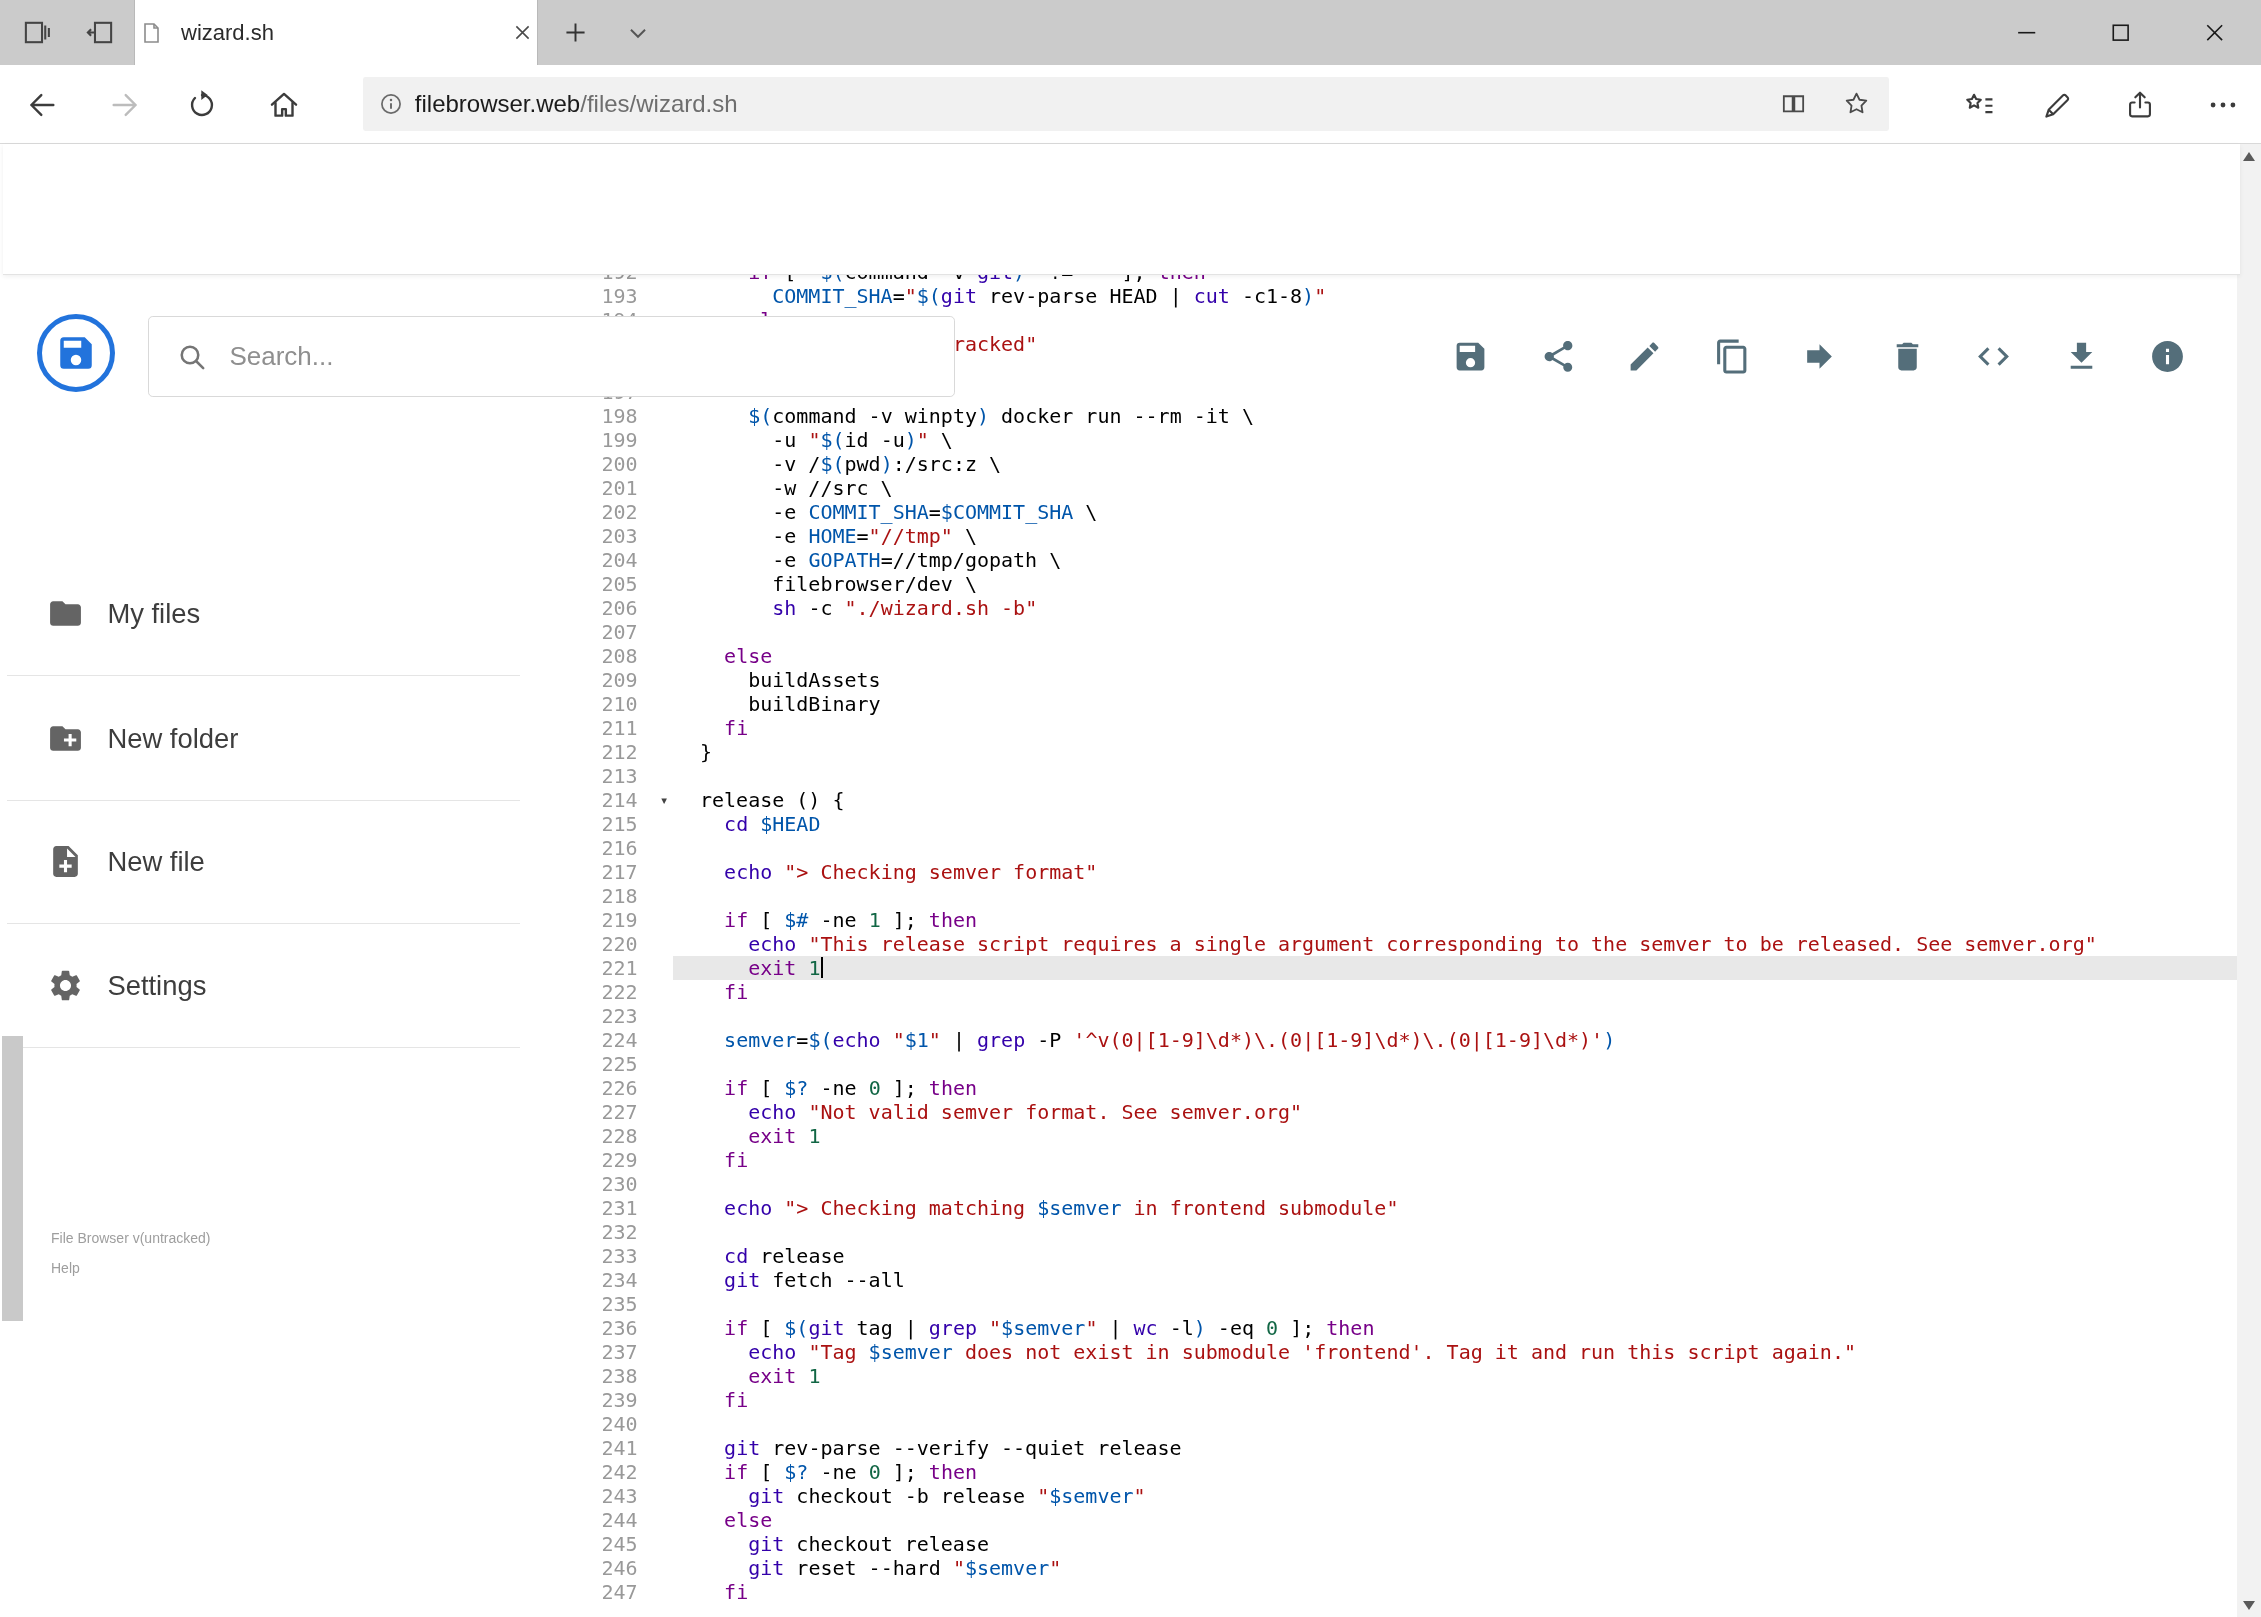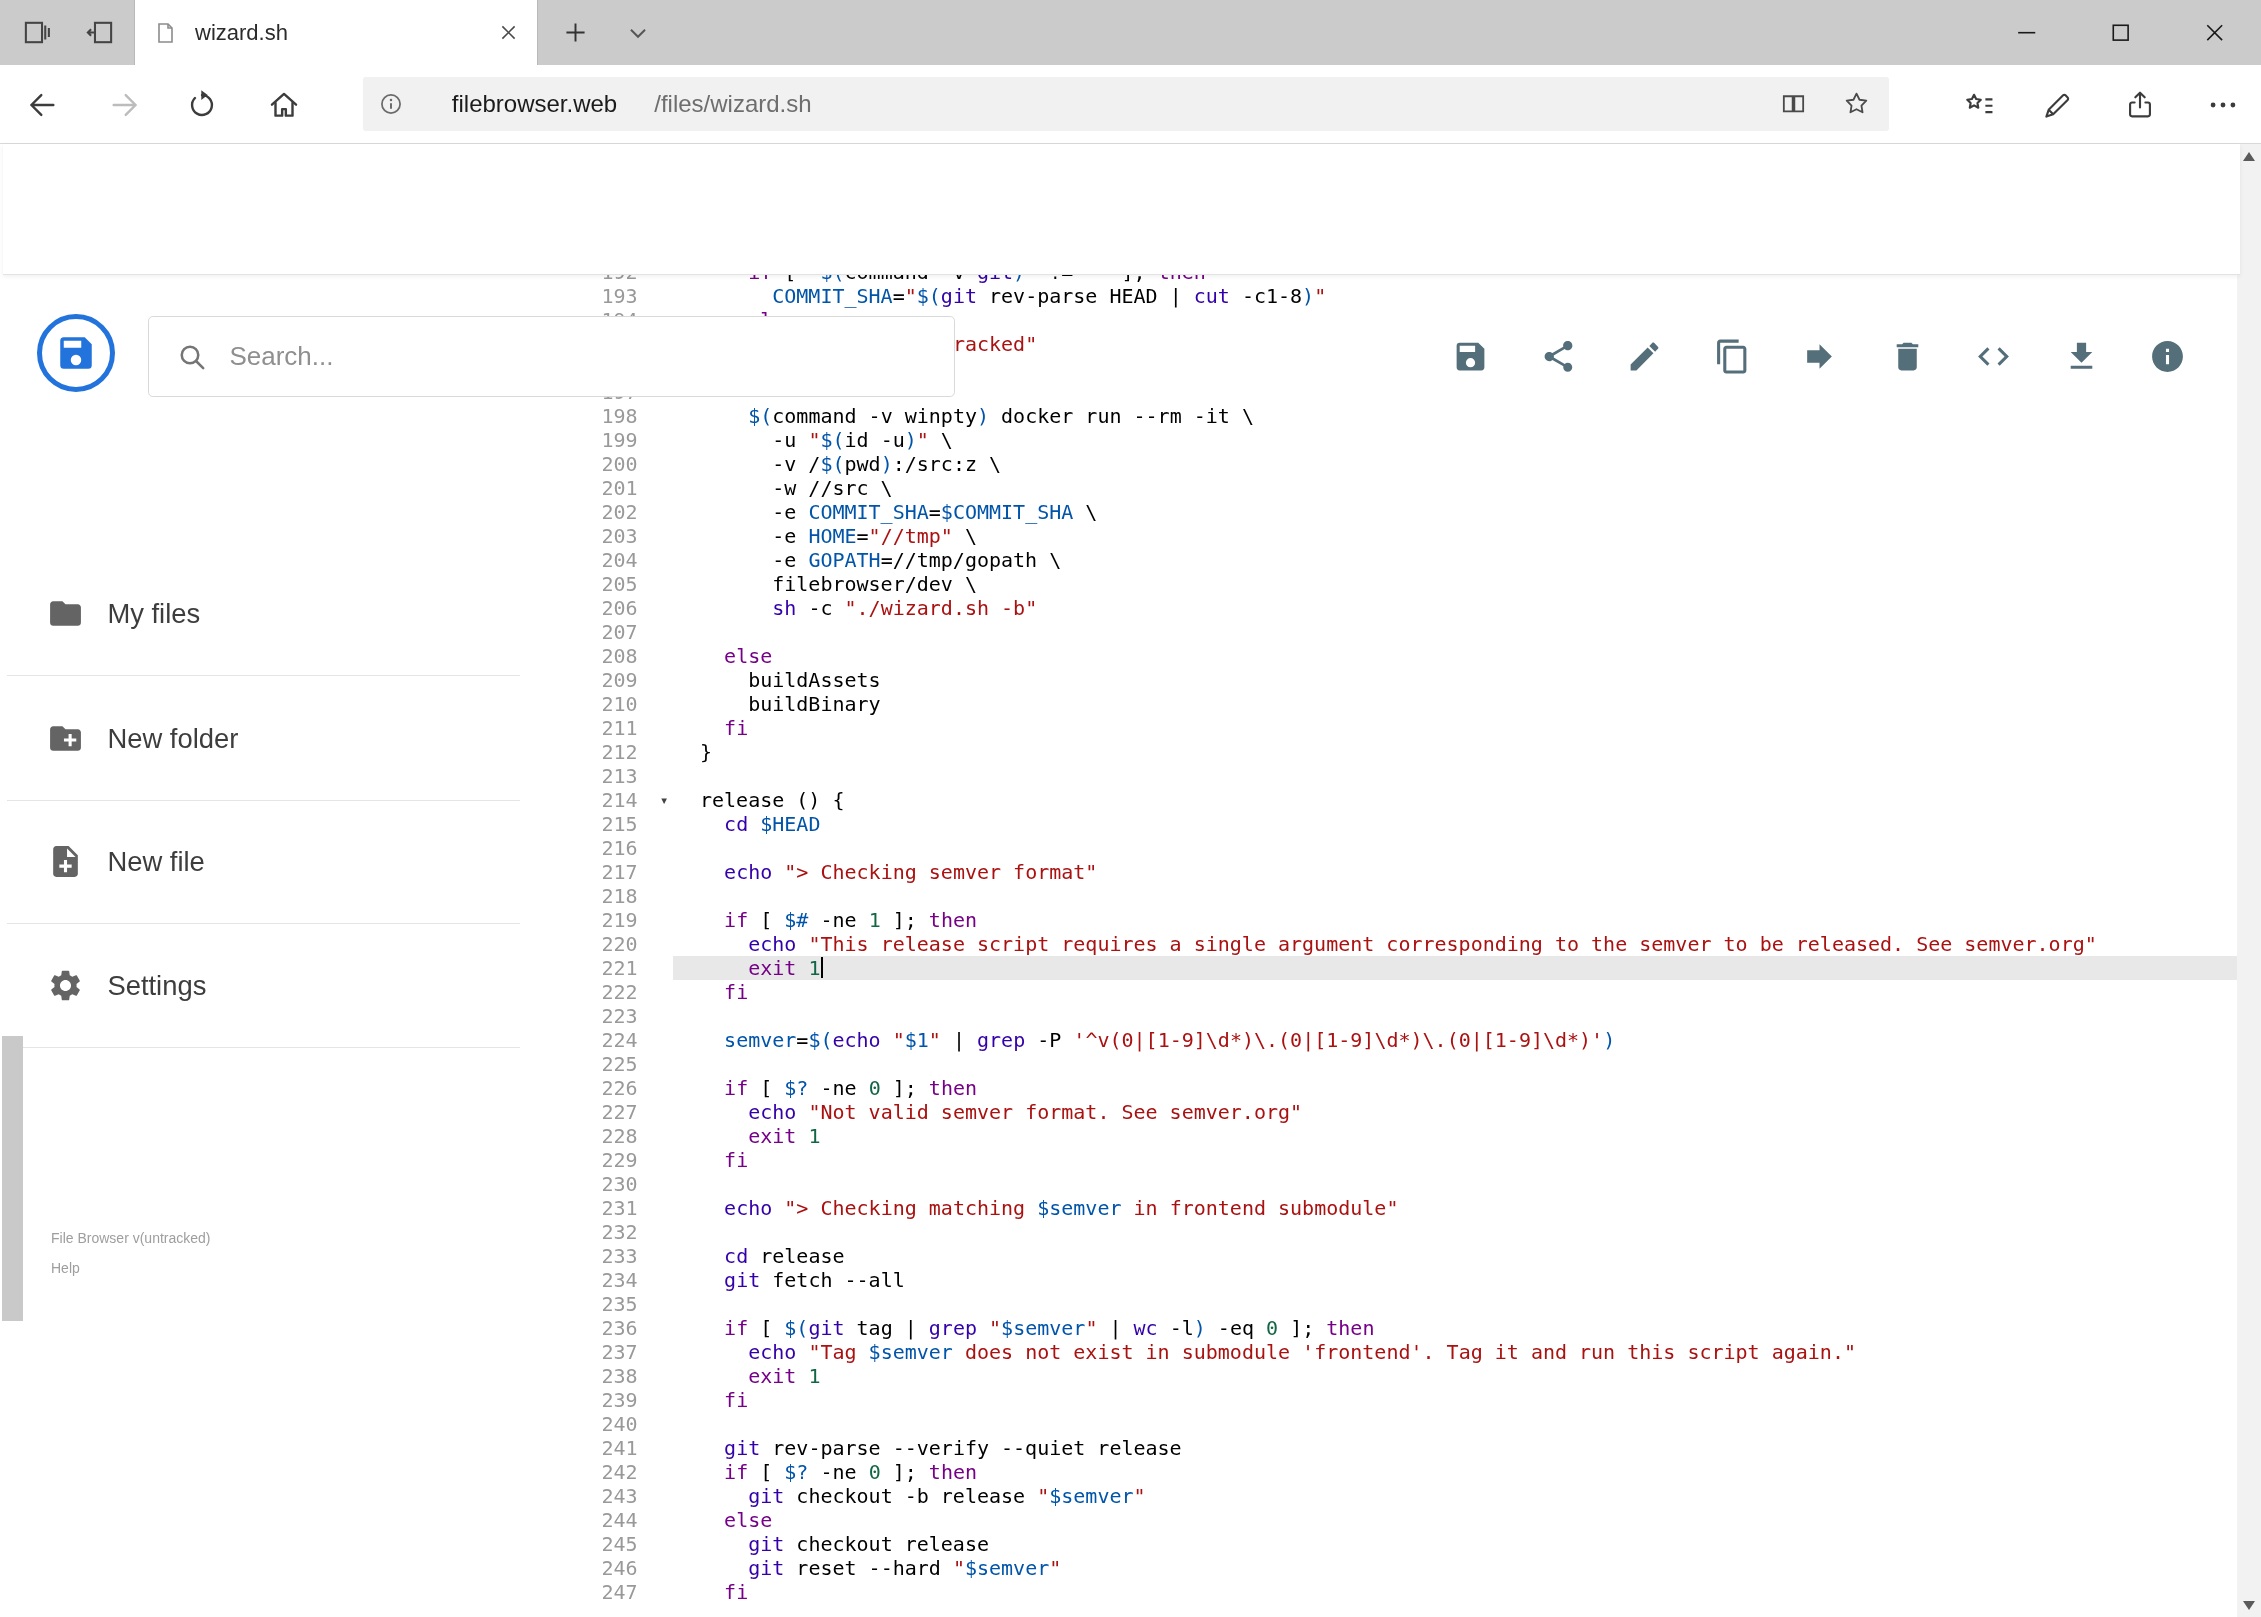--- a/index.html
+++ b/index.html
@@ -5,30 +5,30 @@
   html,body{margin:0;padding:0;}
   body{width:2261px;height:1617px;position:relative;overflow:hidden;background:#fff;
        font-family:"Liberation Sans",sans-serif;}
   svg{display:block;}
 
   
   #titlebar{position:absolute;left:0;top:0;width:2261px;height:65px;background:#cbcbcb;}
   .tb-icon{position:absolute;top:0;height:65px;width:48px;display:flex;align-items:center;justify-content:center;}
   #tab{position:absolute;left:134px;top:0;width:404px;height:65px;background:#fff;
        border-left:0.8px solid #b9b9b9;border-right:0.8px solid #b9b9b9;box-sizing:border-box;
-       display:flex;align-items:center;padding:0 18px;}
+       display:flex;align-items:center;padding:0 4px;}
   #tab-title{font-size:22px;color:#2b2b2b;margin-left:18px;flex:1;white-space:nowrap;overflow:hidden;}
   .winbtn{position:absolute;top:0;height:65px;display:flex;align-items:center;justify-content:center;}
 
   
   #navbar{position:absolute;left:0;top:65px;width:2261px;height:79px;background:#fff;
           border-bottom:0.8px solid #d9d9d9;box-sizing:border-box;}
   .nav-btn{position:absolute;width:36px;height:36px;top:22px;display:flex;align-items:center;justify-content:center;}
   #urlbar{position:absolute;left:363px;top:12px;width:1526px;height:54px;background:#f1f1f1;border-radius:2.4px;
-          display:flex;align-items:center;font-size:24px;gap:37px;}
+          display:flex;align-items:center;font-size:24px;}
   #url-info{margin:0 11.3px 0 14.5px;}
   #url-host{color:#1b1b1b;}
   #url-path{color:#6e6e6e;}
   .ub-ric{position:absolute;top:12px;width:32px;height:31px;}
   .nav-ric{position:absolute;top:22px;width:39px;height:36px;display:flex;align-items:center;justify-content:center;}
 
   
   #appheader{position:absolute;left:3px;top:144px;width:2237px;height:130px;background:#fff;
              border-bottom:0.8px solid #e3e3e3;box-shadow:0 2.4px 4.8px rgba(0,0,0,0.07);z-index:5;}
   #logo{position:absolute;left:34px;top:170px;width:78px;height:78px;border-radius:50%;

